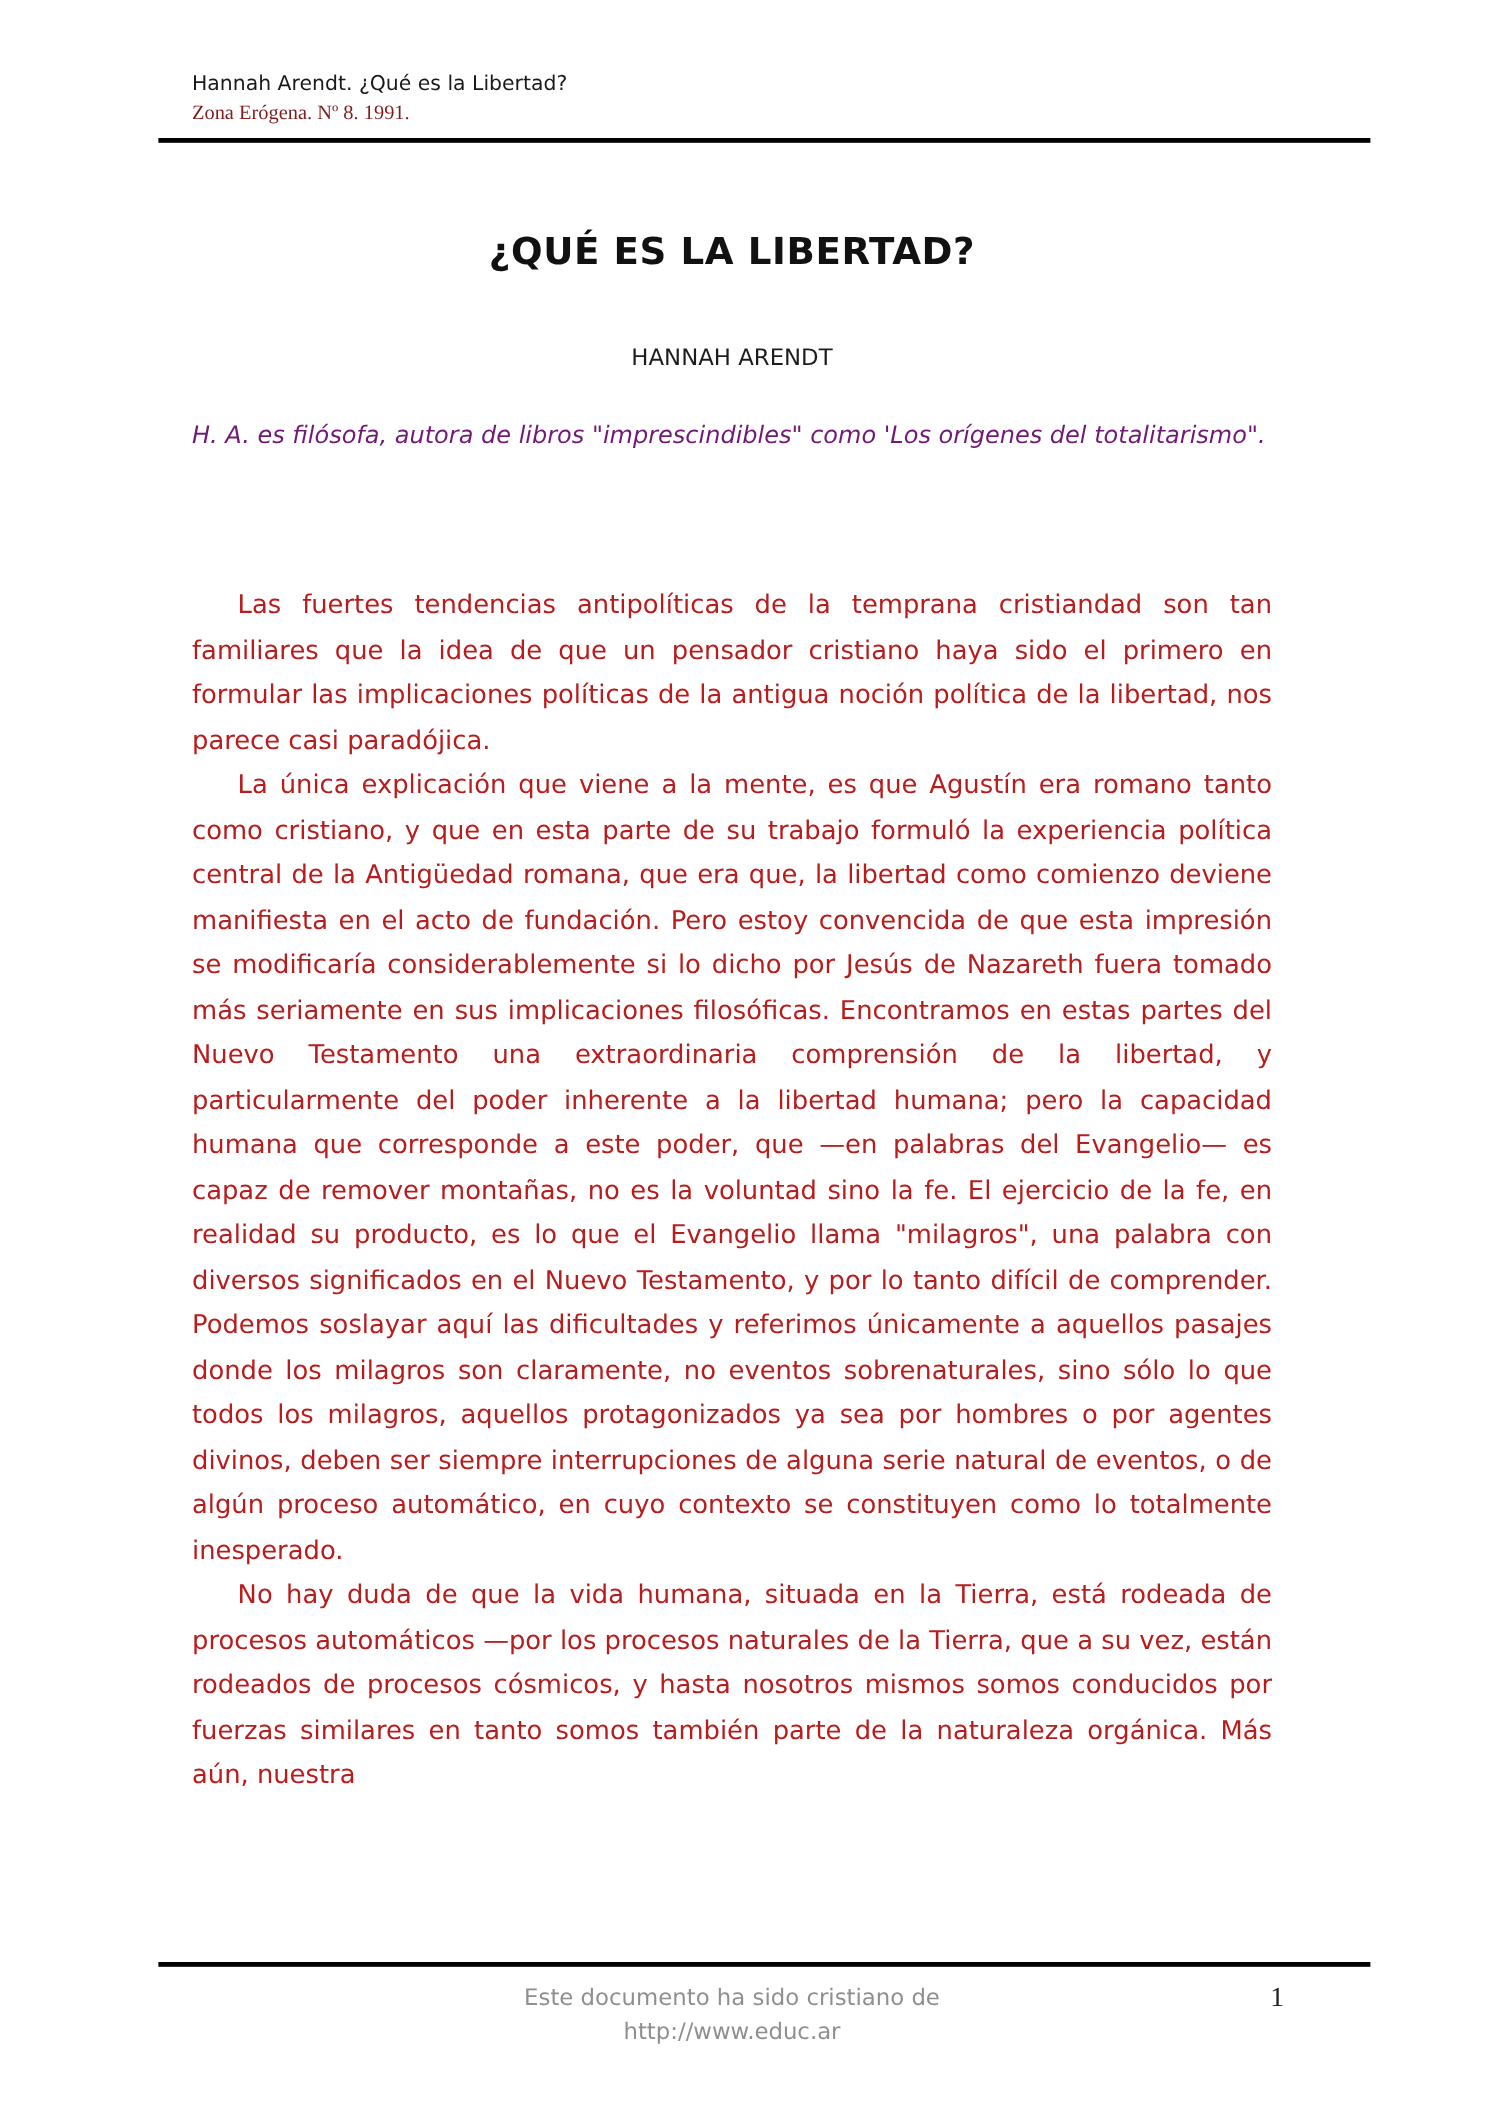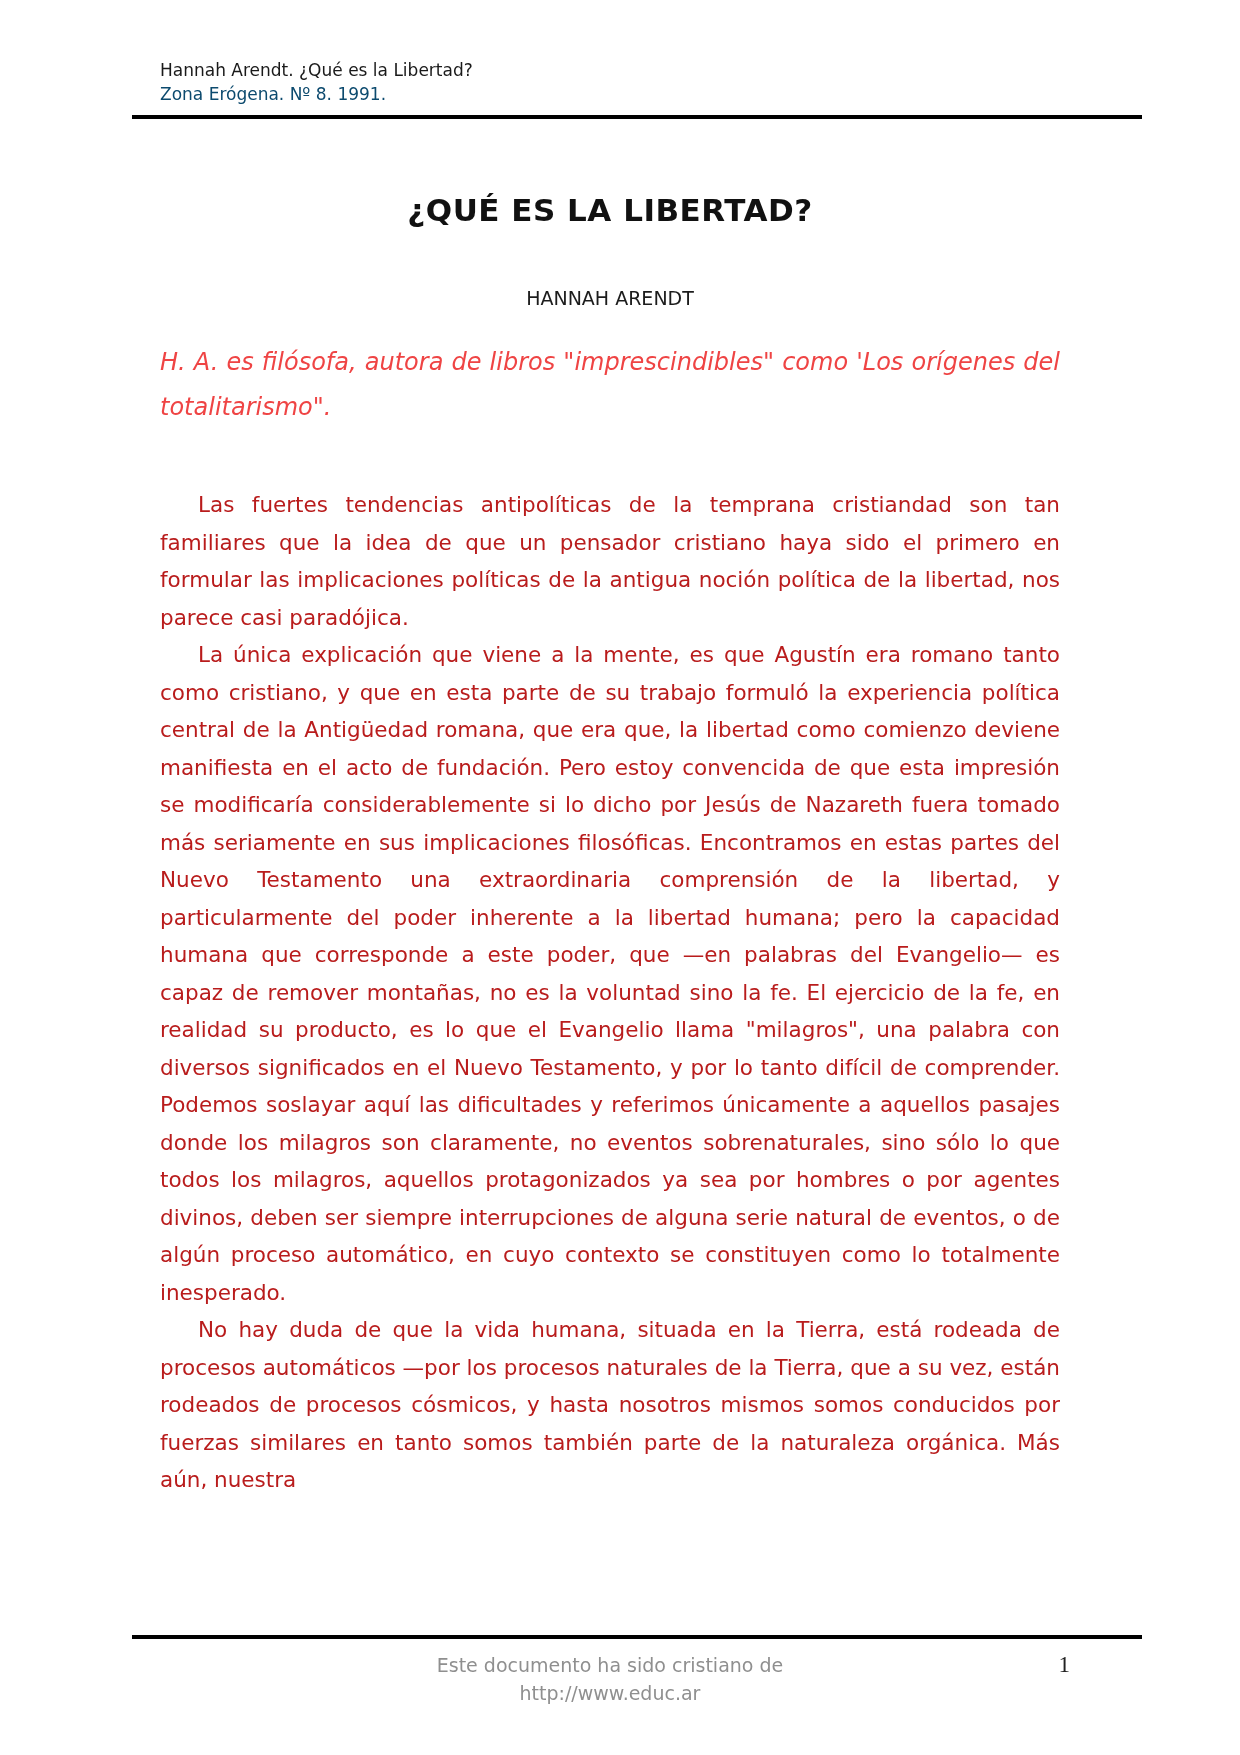--- a/index.html
+++ b/index.html
@@ -19,21 +19,21 @@
   }
   .running-header {
     position: absolute;
     left: 160px;
     top: 58px;
     width: 900px;
     font-size: 17px;
     line-height: 24px;
   }
   .running-header .line1 { color: #1a1a1a; }
-  .running-header .line2 { color: #0c4a6e; }
+  .running-header .line2 { color: #7f1d1d; font-family: Liberation Serif, serif; }
   .rule {
     position: absolute;
     left: 132px;
     width: 1010px;
     height: 4px;
     background: #000000;
   }
   .rule.header-rule { top: 115px; }
   .rule.footer-rule { top: 1635px; }
   .doc-title {
@@ -57,24 +57,24 @@
     font-size: 19px;
     color: #1c1c1c;
   }
   .lead {
     position: absolute;
     left: 160px;
     top: 340px;
     width: 900px;
     margin: 0;
     font-style: italic;
-    font-size: 24px;
+    font-size: 20px;
     line-height: 45px;
     text-align: justify;
-    color: #ef4444;
+    color: #701a75;
   }
   .article-body {
     position: absolute;
     left: 160px;
     top: 486px;
     width: 900px;
     max-height: 1150px;
     overflow: hidden;
     font-size: 21.5px;
     line-height: 37.5px;

